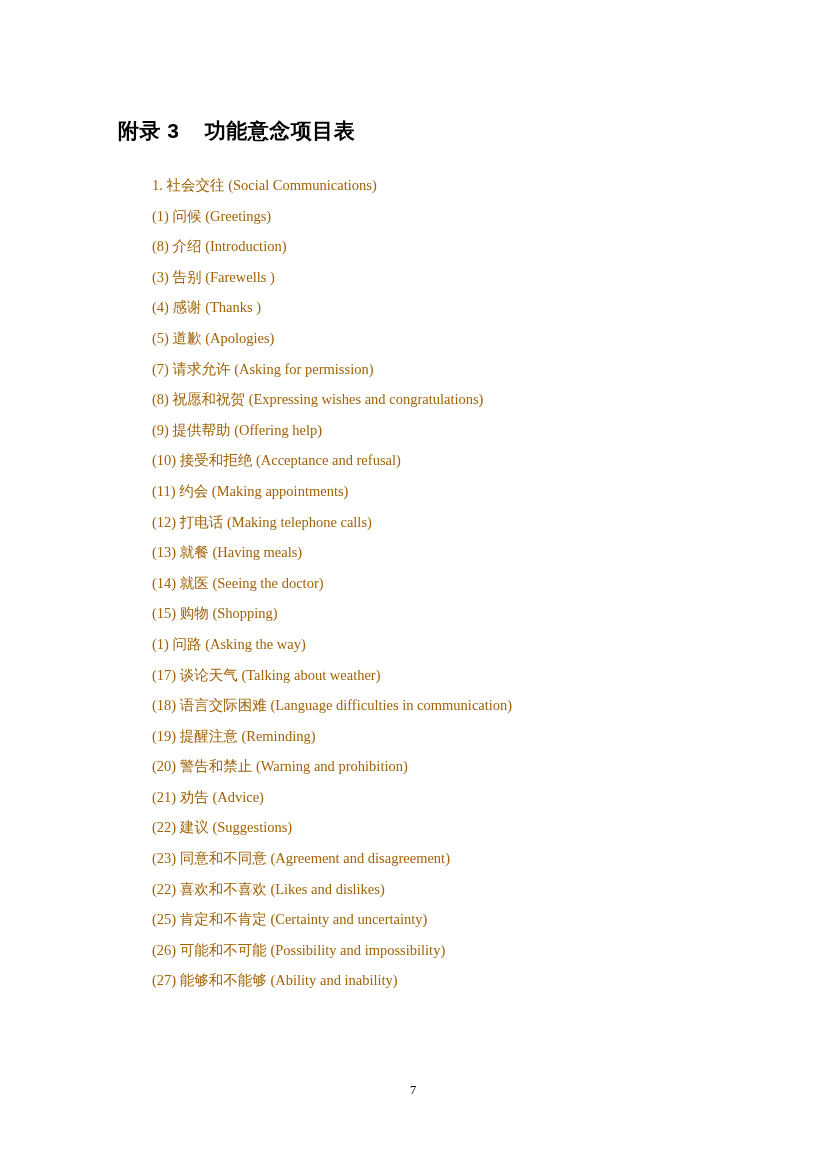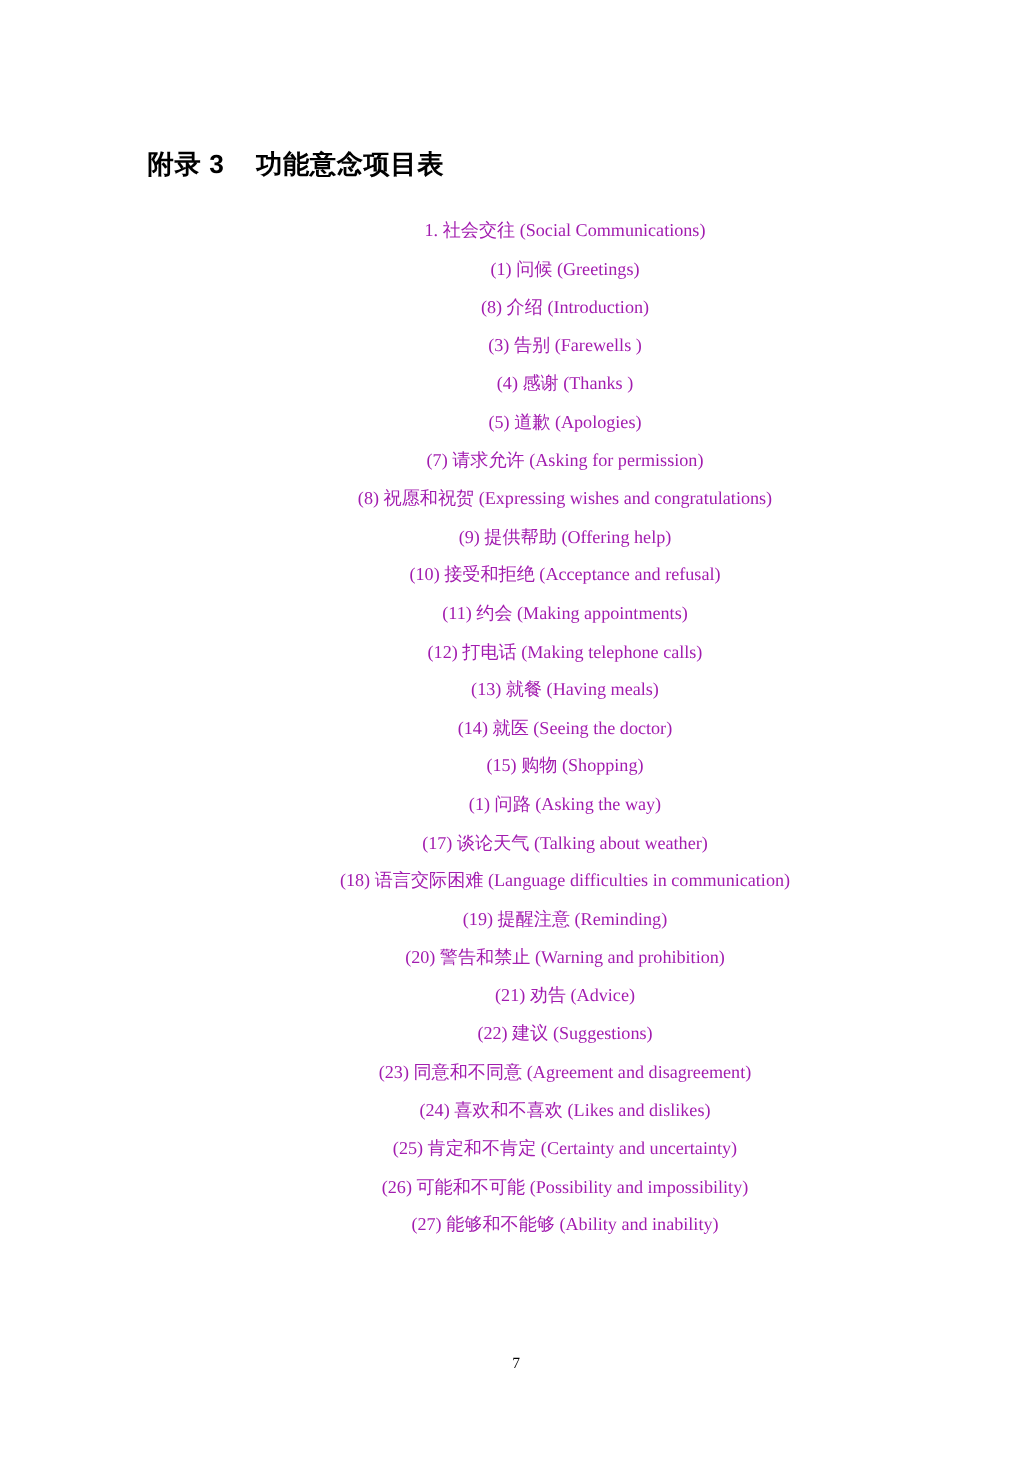--- a/index.html
+++ b/index.html
@@ -35,22 +35,21 @@
     position: absolute;
     left: 152px;
     top: 170px;
     width: 600px;
   }
   .line {
     font-family: "Liberation Serif", serif;
     font-size: 14.5px;
     line-height: 30.6px;
     white-space: pre;
-    color: #a21caf;
-    text-align: center;
+    color: #a16207;
   }
   .page-number {
     position: absolute;
     left: 0;
     right: 0;
     top: 1083px;
     text-align: center;
     font-family: "Liberation Serif", serif;
     font-size: 12.5px;
   }
@@ -79,21 +78,21 @@
     <div class="line">(14) 就医 (Seeing the doctor)</div>
     <div class="line">(15) 购物 (Shopping)</div>
     <div class="line">(1) 问路 (Asking the way)</div>
     <div class="line">(17) 谈论天气 (Talking about weather)</div>
     <div class="line">(18) 语言交际困难 (Language difficulties in communication)</div>
     <div class="line">(19) 提醒注意 (Reminding)</div>
     <div class="line">(20) 警告和禁止 (Warning and prohibition)</div>
     <div class="line">(21) 劝告 (Advice)</div>
     <div class="line">(22) 建议 (Suggestions)</div>
     <div class="line">(23) 同意和不同意 (Agreement and disagreement)</div>
-    <div class="line">(24) 喜欢和不喜欢 (Likes and dislikes)</div>
+    <div class="line">(22) 喜欢和不喜欢 (Likes and dislikes)</div>
     <div class="line">(25) 肯定和不肯定 (Certainty and uncertainty)</div>
     <div class="line">(26) 可能和不可能 (Possibility and impossibility)</div>
     <div class="line">(27) 能够和不能够 (Ability and inability)</div>
   </div>
 
   <div class="page-number">7</div>
 
 </div>
 
 </body></html>

